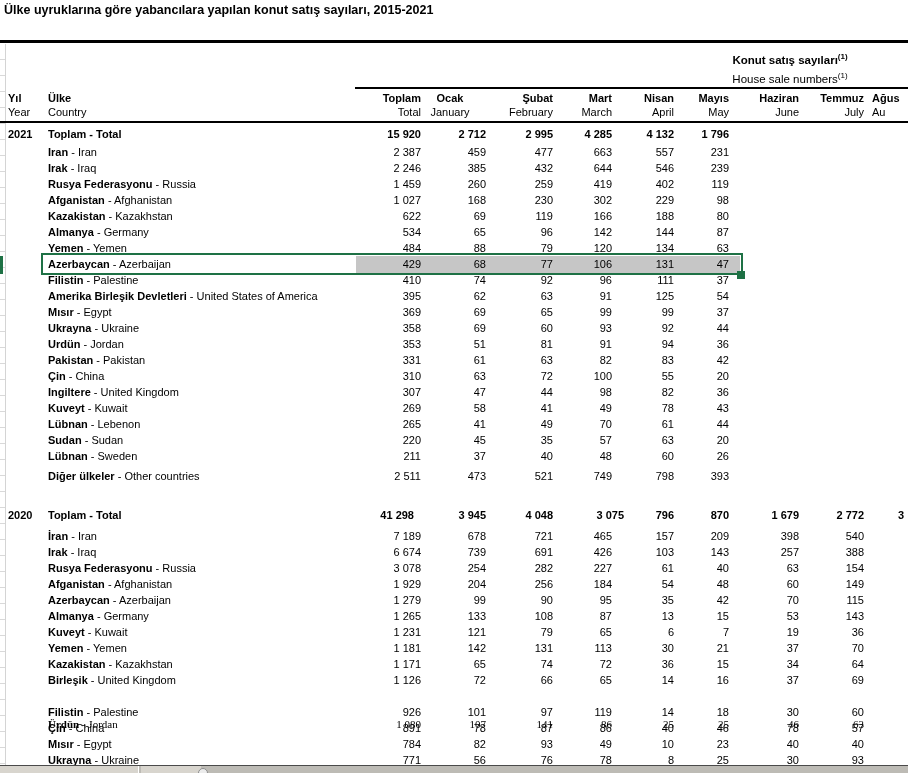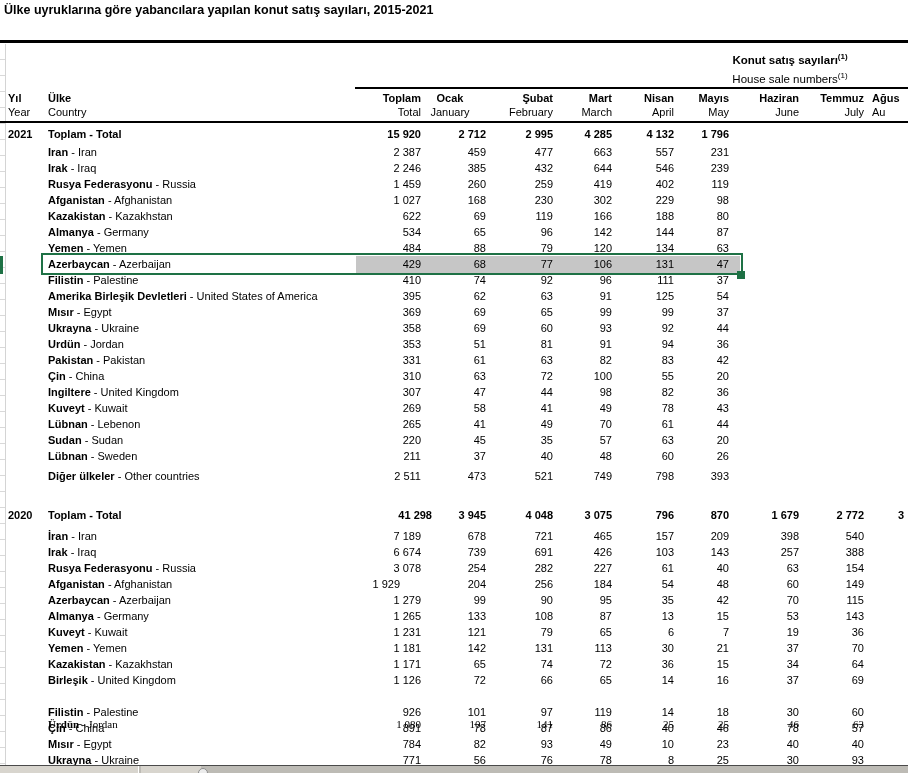--- a/index.html
+++ b/index.html
@@ -318,24 +318,24 @@
         <span class="val" style="right: 487px;">2 511</span>
         <span class="val" style="right: 422px;">473</span>
         <span class="val" style="right: 355px;">521</span>
         <span class="val" style="right: 296px;">749</span>
         <span class="val" style="right: 234px;">798</span>
         <span class="val" style="right: 179px;">393</span>
       </div>
       <div class="row bold" style="top: 507px;">
         <span class="yr">2020</span>
         <span class="lbl"><b>Toplam</b><span> - Total</span></span>
-        <span class="val" style="right: 476px;">41 298</span>
+        <span class="val" style="right: 494px;">41 298</span>
         <span class="val" style="right: 422px;">3 945</span>
         <span class="val" style="right: 355px;">4 048</span>
-        <span class="val" style="right: 296px; margin-left: 39px;">3 075</span>
+        <span class="val" style="right: 284px; margin-left: 39px;">3 075</span>
         <span class="val" style="right: 234px;">796</span>
         <span class="val" style="right: 179px;">870</span>
         <span class="val" style="right: 109px;">1 679</span>
         <span class="val" style="right: 44px;">2 772</span>
         <span class="val" style="left: 898px;">3</span>
       </div>
       <div class="row" style="top: 528px;">
         <span class="lbl"><b>İran</b><span> - Iran</span></span>
         <span class="val" style="right: 487px;">7 189</span>
         <span class="val" style="right: 422px;">678</span>
@@ -363,21 +363,21 @@
         <span class="val" style="right: 422px;">254</span>
         <span class="val" style="right: 355px;">282</span>
         <span class="val" style="right: 296px;">227</span>
         <span class="val" style="right: 234px;">61</span>
         <span class="val" style="right: 179px;">40</span>
         <span class="val" style="right: 109px;">63</span>
         <span class="val" style="right: 44px;">154</span>
       </div>
       <div class="row" style="top: 576px;">
         <span class="lbl"><b>Afganistan</b><span> - Afghanistan</span></span>
-        <span class="val" style="right: 508px;">1 929</span>
+        <span class="val" style="right: 487px;">1 929</span>
         <span class="val" style="right: 422px;">204</span>
         <span class="val" style="right: 355px;">256</span>
         <span class="val" style="right: 296px;">184</span>
         <span class="val" style="right: 234px;">54</span>
         <span class="val" style="right: 179px;">48</span>
         <span class="val" style="right: 109px;">60</span>
         <span class="val" style="right: 44px;">149</span>
       </div>
       <div class="row" style="top: 592px;">
         <span class="lbl"><b>Azerbaycan</b><span> - Azerbaijan</span></span>

